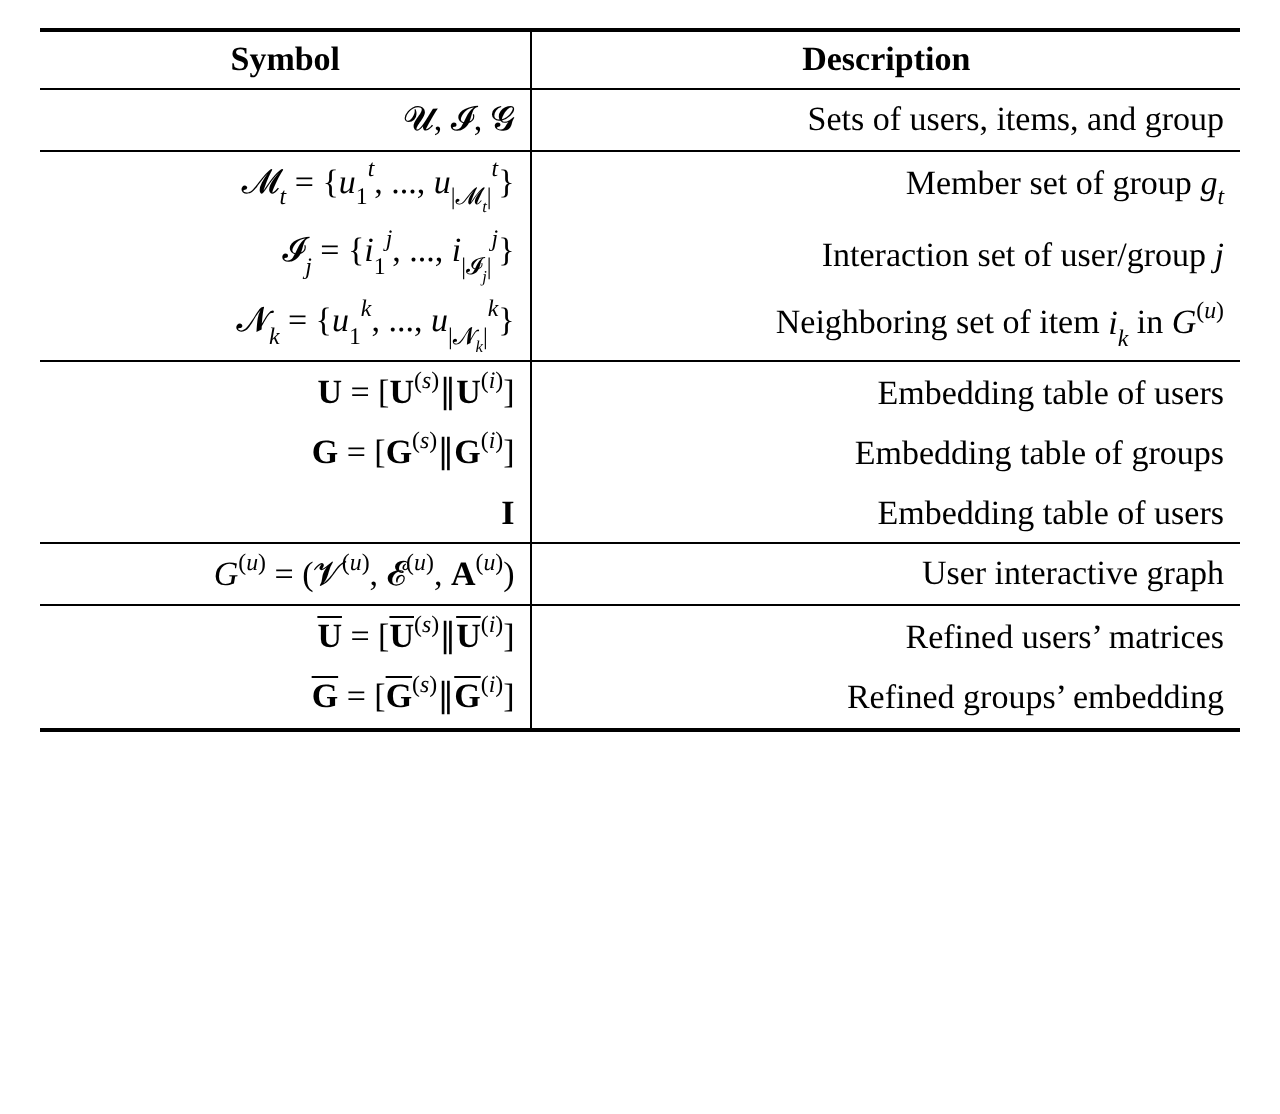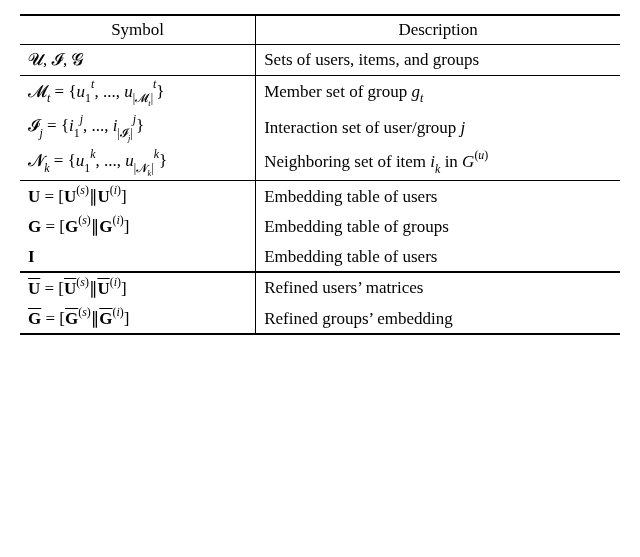--- a/index.html
+++ b/index.html
@@ -13,29 +13,29 @@
   .page {
     width: 640px;
     padding: 14px 20px;
     box-sizing: border-box;
   }
   table {
     border-collapse: collapse;
     width: 100%;
   }
   thead th {
-    font-weight: normal;
+    font-weight: bold;
     padding: 4px 8px;
     text-align: center;
     border-bottom: 1px solid #000;
     border-top: 2px solid #000;
   }
   td {
     padding: 2px 8px;
-    text-align: left;
+    text-align: right;
     line-height: 1.5;
     vertical-align: middle;
   }
   .colsep {
     border-right: 1px solid #000;
   }
   .hr-line td {
     border-top: 1px solid #000;
     padding: 0 !important;
     height: 0;
@@ -72,21 +72,21 @@
   <thead>
     <tr>
       <th class="colsep">Symbol</th>
       <th>Description</th>
     </tr>
   </thead>
   <tbody id="tbody-target">
 
   <tr>
           <td class="colsep">𝓤, 𝓘, 𝓖</td>
-          <td>Sets of users, items, and groups</td>
+          <td>Sets of users, items, and group</td>
         </tr>
         <tr class="hr-line">
           <td class="colsep"></td>
           <td></td>
         </tr>
         <tr>
           <td class="colsep">𝓜<span class="sub"><span class="sym">t</span></span> = {<span class="sym">u</span><span class="sub">1</span><span class="sup"><span class="sym">t</span></span>, ..., <span class="sym">u</span><span class="sub">|𝓜<span class="sub"><span class="sym">t</span></span>|</span><span class="sup"><span class="sym">t</span></span>}</td>
           <td>Member set of group <span class="sym">g<span class="sub">t</span></span></td>
         </tr>
         <tr>
@@ -110,20 +110,24 @@
           <td>Embedding table of groups</td>
         </tr>
         <tr>
           <td class="colsep"><b>I</b></td>
           <td>Embedding table of users</td>
         </tr>
         <tr class="hr-line">
           <td class="colsep"></td>
           <td></td>
         </tr>
+        <tr>
+          <td class="colsep"><span class="sym">G</span><span class="sup">(<span class="sym">u</span>)</span> = (𝓥<span class="sup">(<span class="sym">u</span>)</span>, 𝓔<span class="sup">(<span class="sym">u</span>)</span>, <b>A</b><span class="sup">(<span class="sym">u</span>)</span>)</td>
+          <td>User interactive graph</td>
+        </tr>
         <tr class="hr-line">
           <td class="colsep"></td>
           <td></td>
         </tr>
         <tr>
           <td class="colsep"><span class="bar"><b>U</b></span> = [<span class="bar"><b>U</b></span><span class="sup">(<span class="sym">s</span>)</span>∥<span class="bar"><b>U</b></span><span class="sup">(<span class="sym">i</span>)</span>]</td>
           <td>Refined users’ matrices</td>
         </tr>
         <tr>
           <td class="colsep bottom-line"><span class="bar"><b>G</b></span> = [<span class="bar"><b>G</b></span><span class="sup">(<span class="sym">s</span>)</span>∥<span class="bar"><b>G</b></span><span class="sup">(<span class="sym">i</span>)</span>]</td>

